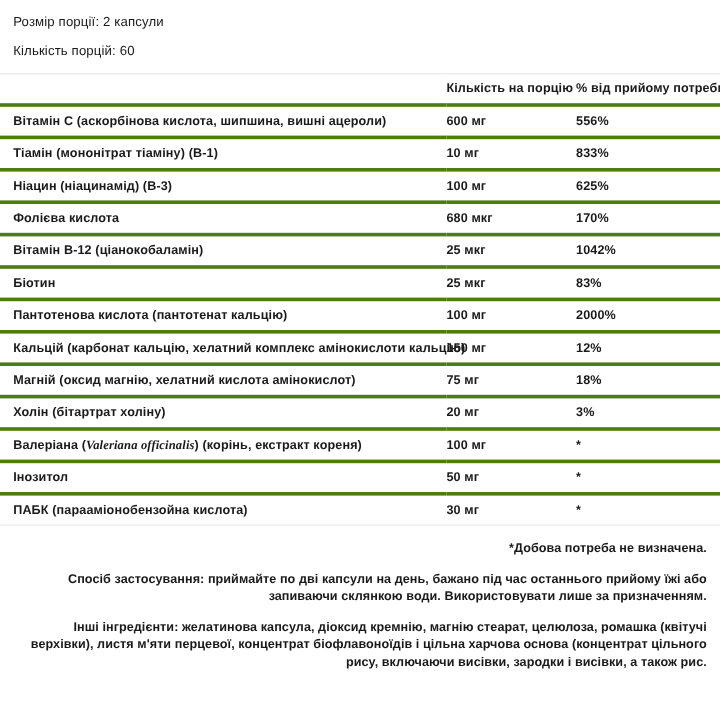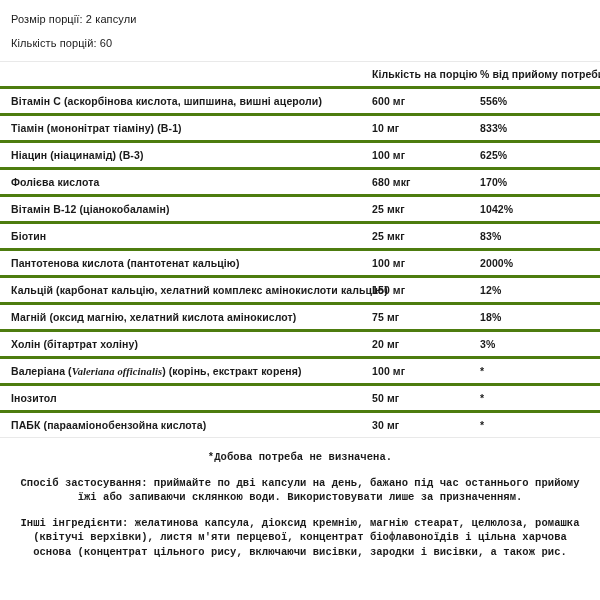--- a/index.html
+++ b/index.html
@@ -77,22 +77,21 @@
     padding: 0 11px 0 11px;
     margin-top: 12px;
   }
   .note-p {
     font-size: 10.5px;
     font-weight: bold;
     line-height: 14.5px;
     color: #1a1a1a;
     margin: 0 0 11px 0;
     letter-spacing: 0.005em;
-    text-align: center;
-    font-family: Liberation Mono, monospace;
+    text-align: right;
   }
   .note-p:last-child { margin-bottom: 0; }
 </style>
 </head>
 <body>
 
 <div class="page">
 
   <div class="serving-info">
     <div class="serving-line">Розмір порції: 2 капсули</div>

